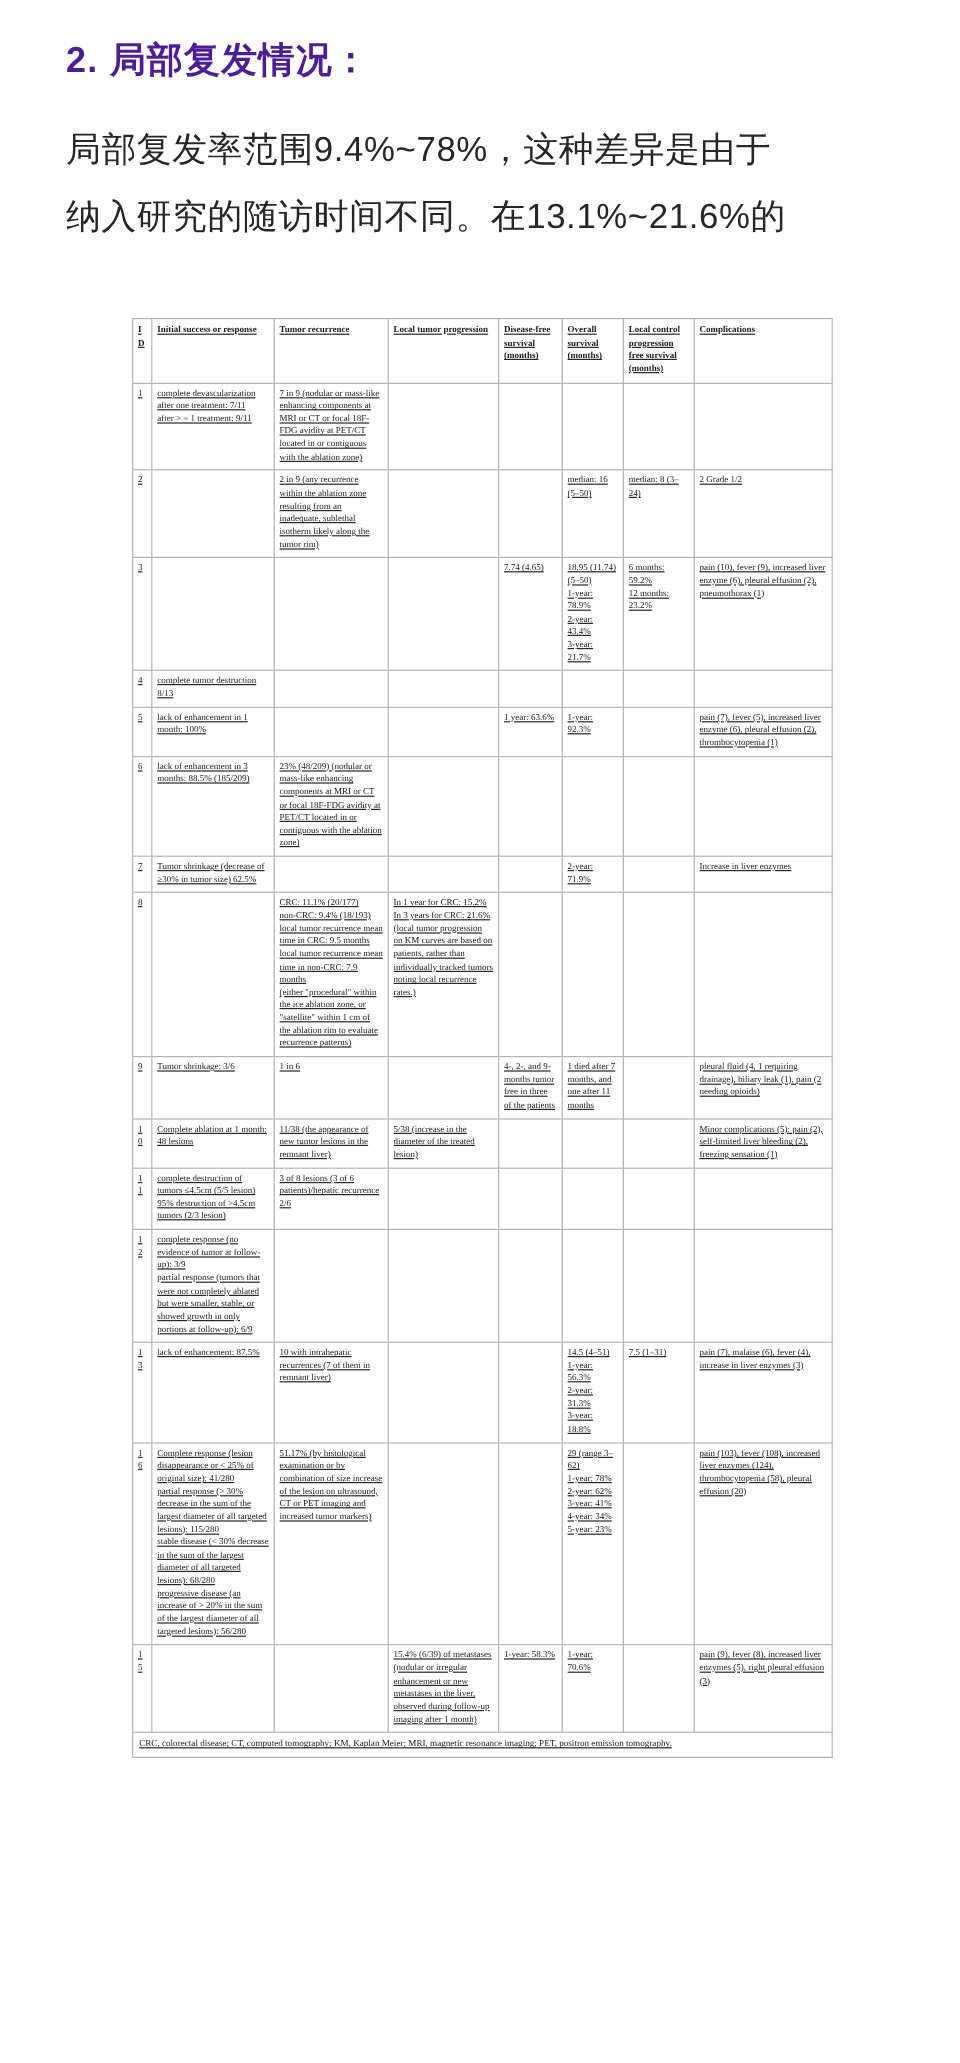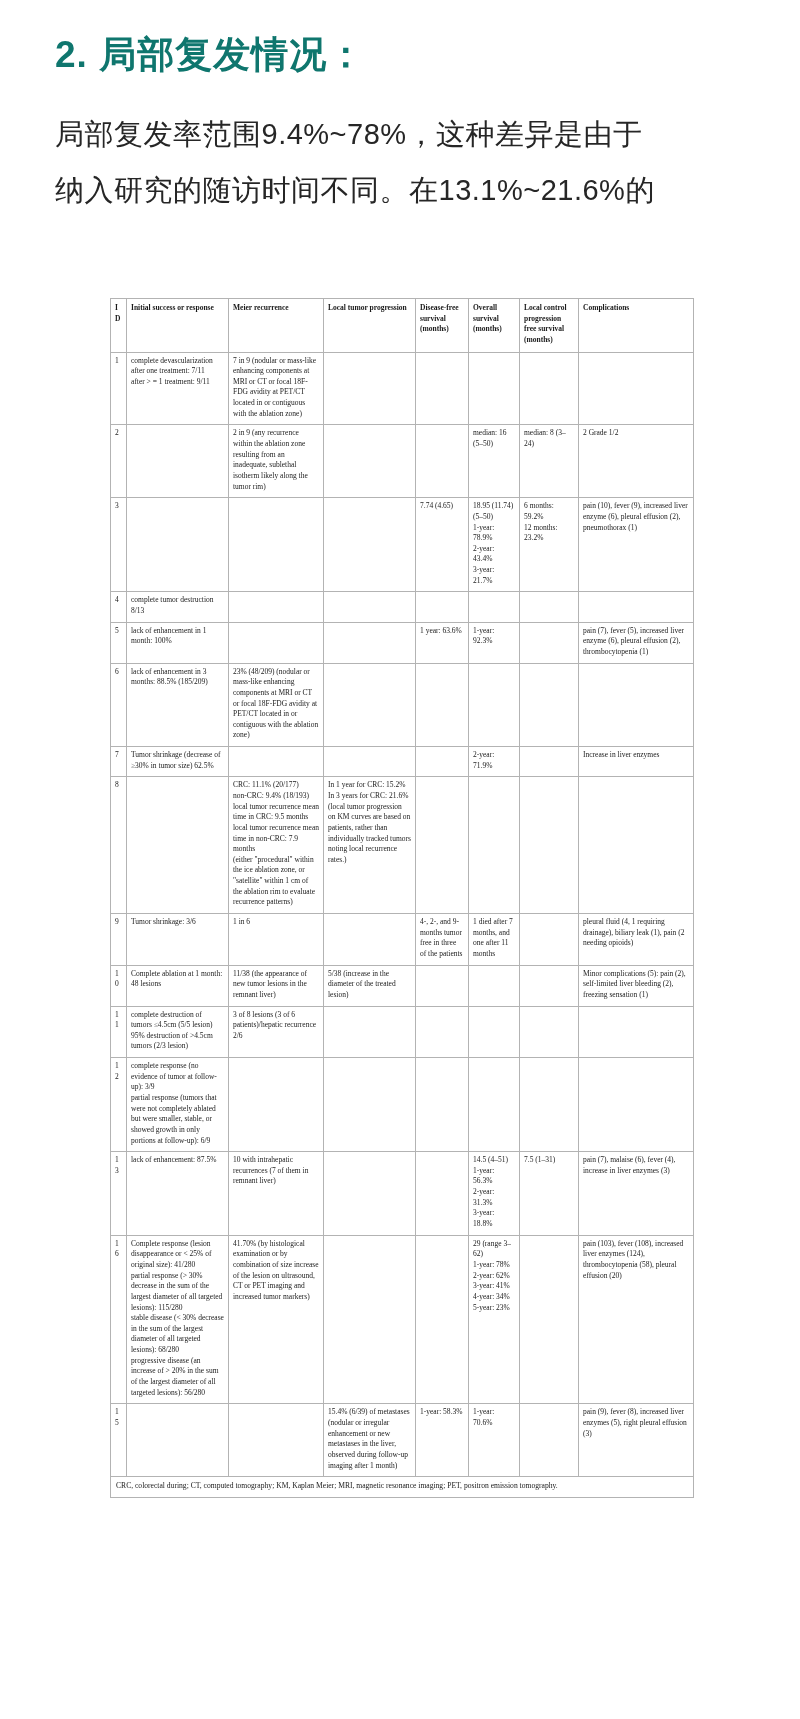--- a/index.html
+++ b/index.html
@@ -7,42 +7,43 @@
   body {
     width: 800px; height: 1719px;
     font-family: "Liberation Sans", sans-serif;
     color: #262626;
     overflow: hidden;
   }
   .page { position: relative; width: 800px; height: 1719px; background: #fff; }
 
   .section-heading {
     padding: 30px 0 0 55px;
-    font-size: 37px;
+    font-size: 30px;
     font-weight: bold;
-    color: #0f766e;
+    color: #4c1d95;
     letter-spacing: 1px;
   }
   .body-text {
     margin: 26px 48px 0 55px;
     font-size: 29px;
     color: #262626;
   }
   .body-text .line {
     line-height: 56px;
     letter-spacing: 0.5px;
   }
 
   .data-table {
     border-collapse: collapse;
     table-layout: fixed;
     width: 583px;
-    margin: 80px 0 0 110px;
+    margin: 56px 0 0 110px;
     border: 1.5px solid #1a1a1a;
     font-family: "Liberation Serif", serif;
+    text-decoration: underline;
   }
   .data-table th, .data-table td {
     border: 0.8px solid #b3b3b3;
     vertical-align: top;
     padding: 3px 4px 5px 4px;
     font-size: 7.5px;
     line-height: 1.42;
     color: #1a1a1a;
     white-space: pre-line;
     word-wrap: break-word;
@@ -95,21 +96,21 @@
         <col style="width:92px">
       <col style="width:53px">
         <col style="width:51px">
         <col style="width:59px">
         <col style="width:115px">
     </colgroup>
     <thead>
       <tr>
         <th>ID</th>
         <th>Initial success or response</th>
-        <th>Meier recurrence</th>
+        <th>Tumor recurrence</th>
         <th>Local tumor progression</th>
         <th>Disease-free survival (months)</th>
         <th>Overall survival (months)</th>
         <th>Local control progression free survival (months)</th>
         <th>Complications</th>
       </tr>
     </thead>
     <tbody>
         <tr>
     <td>1</td>
@@ -256,21 +257,21 @@
 3-year: 18.8%</td>
     <td>7.5 (1–31)</td>
     <td>pain (7), malaise (6), fever (4), increase in liver enzymes (3)</td>
   </tr>
         <tr>
     <td>16</td>
     <td>Complete response (lesion disappearance or &lt; 25% of original size): 41/280
 partial response (&gt; 30% decrease in the sum of the largest diameter of all targeted lesions): 115/280
 stable disease (&lt; 30% decrease in the sum of the largest diameter of all targeted lesions): 68/280
 progressive disease (an increase of &gt; 20% in the sum of the largest diameter of all targeted lesions): 56/280</td>
-    <td>41.70% (by histological examination or by combination of size increase of the lesion on ultrasound, CT or PET imaging and increased tumor markers)</td>
+    <td>51.17% (by histological examination or by combination of size increase of the lesion on ultrasound, CT or PET imaging and increased tumor markers)</td>
     <td></td>
     <td></td>
     <td>29 (range 3–62)
 1-year: 78%
 2-year: 62%
 3-year: 41%
 4-year: 34%
 5-year: 23%</td>
     <td></td>
     <td>pain (103), fever (108), increased liver enzymes (124), thrombocytopenia (58), pleural effusion (20)</td>
@@ -281,19 +282,19 @@
     <td></td>
     <td>15.4% (6/39) of metastases (nodular or irregular enhancement or new metastases in the liver, observed during follow-up imaging after 1 month)</td>
     <td>1-year: 58.3%</td>
     <td>1-year: 70.6%</td>
     <td></td>
     <td>pain (9), fever (8), increased liver enzymes (5), right pleural effusion (3)</td>
   </tr>
       </tbody>
     <tfoot>
       <tr>
-        <td class="footnote-cell" colspan="8">CRC, colorectal during; CT, computed tomography; KM, Kaplan Meier; MRI, magnetic resonance imaging; PET, positron emission tomography.</td>
+        <td class="footnote-cell" colspan="8">CRC, colorectal disease; CT, computed tomography; KM, Kaplan Meier; MRI, magnetic resonance imaging; PET, positron emission tomography.</td>
       </tr>
     </tfoot>
   </table>
 
 
 </div>
 
 </body></html>

